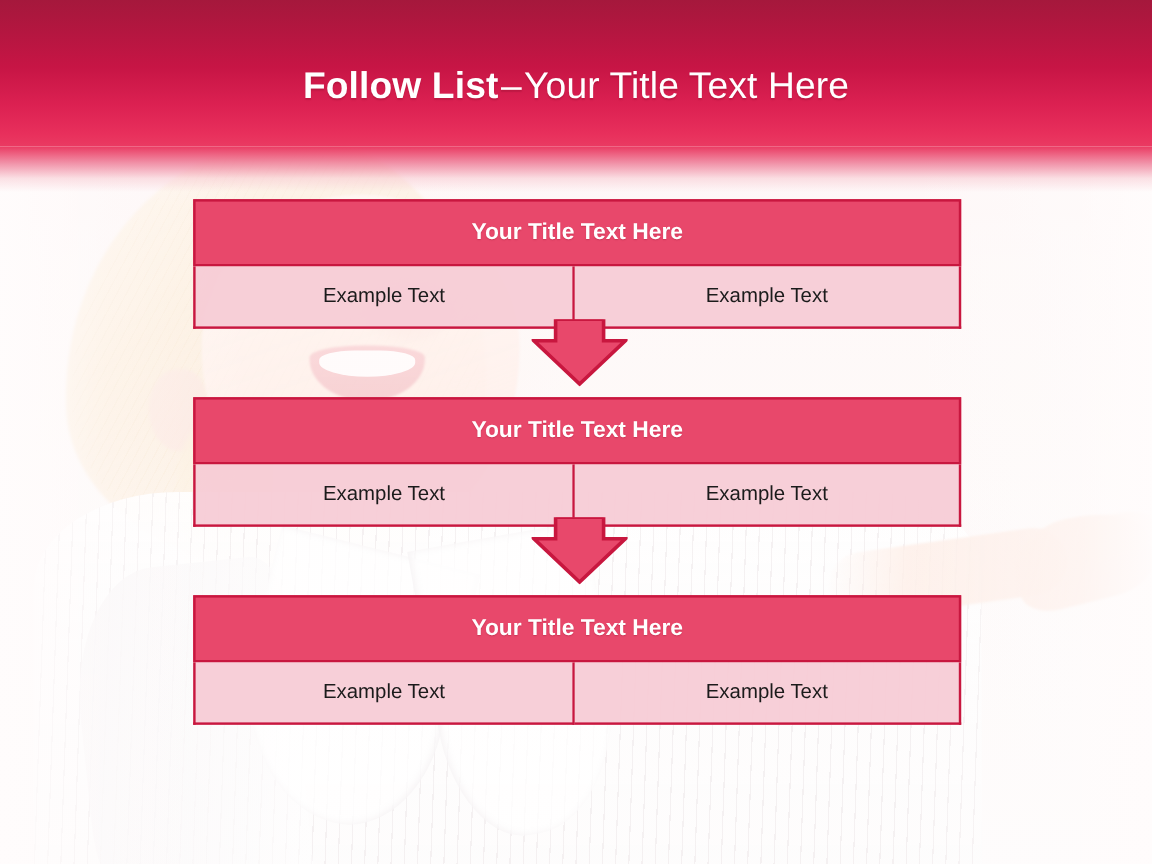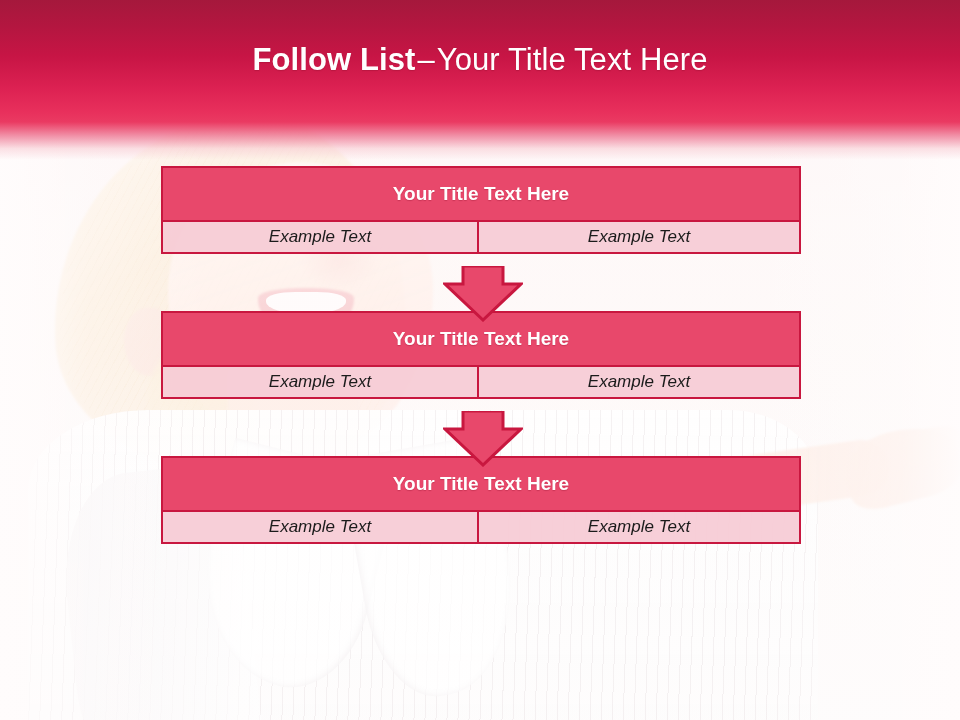--- a/index.html
+++ b/index.html
@@ -258,21 +258,21 @@
     left: 0;
     top: 122px;
     width: 960px;
     height: 38px;
     background: linear-gradient(180deg, #ea3a62 0%, rgba(236,110,140,0.72) 38%, rgba(246,190,200,0.45) 70%, rgba(253,240,240,0.0) 100%);
     z-index: 5;
   }
   .header-title {
     position: absolute;
     left: 0;
-    top: 40px;
+    top: 52px;
     width: 960px;
     text-align: center;
     color: #ffffff;
     font-size: 31px;
     line-height: 40px;
     letter-spacing: 0.1px;
     white-space: nowrap;
     z-index: 6;
     text-shadow: 0 1px 1px rgba(120,10,35,0.25);
   }
@@ -307,30 +307,29 @@
     align-items: center;
     justify-content: center;
     text-shadow: 0 1px 1px rgba(150,20,50,0.35);
   }
   .group-cells {
     display: flex;
     width: 640px;
   }
   .cell {
     box-sizing: border-box;
-    height: 32px;
+    height: 52px;
     background: rgba(246,203,213,0.93);
     border: 2px solid #c8173f;
     border-top: none;
     display: flex;
     align-items: center;
     justify-content: center;
     color: #1b1b1b;
     font-size: 17px;
-    font-style: italic;
   }
   .cell.left  { width: 318px; }
   .cell.right { width: 322px; border-left: none; }
 
   
   .arrow {
     position: absolute;
     left: 282px;
     top: 100px;
     width: 80px;

